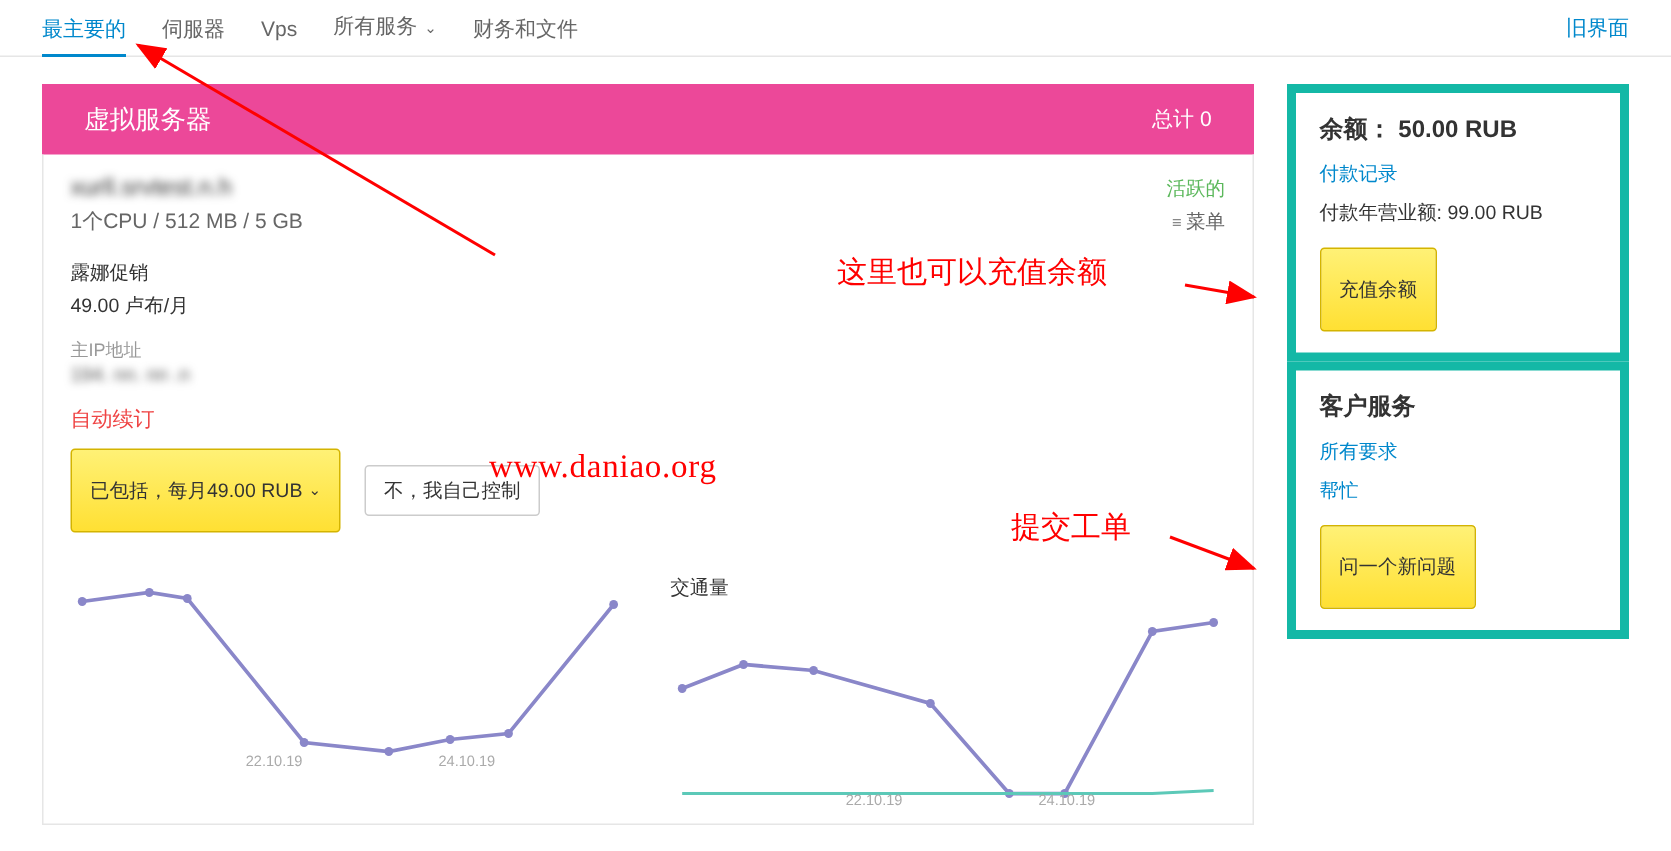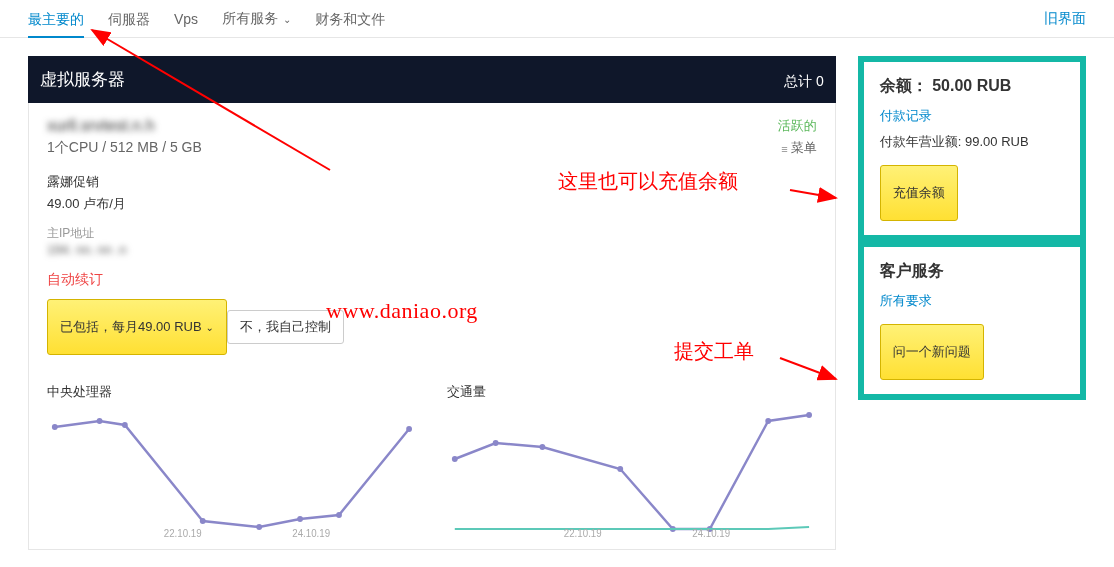--- a/index.html
+++ b/index.html
@@ -34,22 +34,22 @@
   }
   .topnav .nav-item.active::after{
     content:"";position:absolute;left:0;right:0;bottom:-1px;height:2px;background:#0088cc;
   }
   .topnav .nav-item .caret { font-size: 10px; margin-left: 2px; }
   .topnav .right { margin-left: auto; color: #0088cc; cursor: pointer; }
   .layout { display: flex; padding: 18px 28px 0 28px; gap: 22px; }
   .main { flex: 1 1 auto; }
   .sidebar { width: 234px; }
   .panel-header {
-    background:#0f172a;color:#fff;padding:12px 12px;
-    display:flex;align-items:flex-end;justify-content:space-between;
+    background:#ec4899;color:#fff;padding:12px 28px;
+    display:flex;align-items:center;justify-content:space-between;
     font-size:17px;
   }
   .panel-body {
     border:1px solid #e6e6e6;border-top:none;
     padding:14px 18px 10px 18px;
     position: relative;
   }
   .srv-top { display:flex;justify-content:space-between;align-items:flex-start; }
   .srv-name-blur {
     color:#333;font-size:16px;font-weight:500;
@@ -58,21 +58,21 @@
   .srv-specs { color:#666;margin-top:4px; }
   .srv-status { text-align:right;font-size:13px; }
   .status-active { color:#5cb85c;margin-bottom:4px; }
   .menu-link { color:#666;cursor:pointer; }
   .menu-icon { display:inline-block;vertical-align:middle;margin-right:4px;color:#888;letter-spacing:-1px;font-size:11px;line-height:8px;}
   .srv-block { margin-top:14px;color:#333;font-size:13px;line-height:1.7; }
   .link { color:#0088cc;cursor:pointer; }
   .ip-label { color:#999;font-size:12px;margin-top:10px; }
   .ip-val { filter: blur(3px);color:#555;font-size:13px; }
   .autorenew-label { color:#ef4444;margin-top:14px; }
-  .autorenew-row { display:flex;gap:0;align-items:center;margin-top:10px; }
+  .autorenew-row { display:flex;gap:16px;align-items:center;margin-top:10px; }
   .btn-yellow {
     background: linear-gradient(#fff176,#ffe033);
     border:1px solid #d4b400;color:#333;
     padding:18px 12px;border-radius:3px;cursor:pointer;font-size:13px;
     display:inline-flex;align-items:center;gap:4px;
   }
   .btn-plain {
     background:#fff;border:1px solid #ccc;color:#333;
     padding:7px 12px;border-radius:3px;cursor:pointer;font-size:13px;
   }
@@ -136,21 +136,20 @@
       <div class="autorenew-row">
         <button class="btn-yellow">
           <span>已包括，每月49.00 RUB</span>
           <span style="font-size:10px;">⌄</span>
         </button>
         <button class="btn-plain">不，我自己控制</button>
       </div>
 
       <div class="charts">
         <div class="chart-col">
-          <div class="chart-title">中央处理器</div>
           <div class="chart-box">
             <svg viewBox="0 0 380 130" preserveAspectRatio="none">
               <polyline points="8,18 54,12 80,16 160,112 218,118 260,110 300,106 372,20" fill="none" stroke="#8a87c9" stroke-width="2.5"></polyline>
               <g fill="#8a87c9">
                 <circle cx="8" cy="18" r="3"></circle>
                   <circle cx="54" cy="12" r="3"></circle>
                   <circle cx="80" cy="16" r="3"></circle>
                 <circle cx="160" cy="112" r="3"></circle>
                   <circle cx="218" cy="118" r="3"></circle>
                   <circle cx="260" cy="110" r="3"></circle>
@@ -197,20 +196,21 @@
       <div class="side-line side-muted">
         <span>付款年营业额:</span>
         <span>99.00  RUB</span>
       </div>
       <button class="btn-yellow" style="margin-top:6px;">充值余额</button>
     </div>
 
     <div class="sidebar-block">
       <div class="side-title">客户服务</div>
       <div class="side-line link">所有要求</div>
+      <div class="side-line link">帮忙</div>
       <button class="btn-yellow" style="margin-top:6px;">问一个新问题</button>
     </div>
   </div>
 </div>
 
 <svg width="1114" height="567" style="position:absolute;left:0;top:0;pointer-events:none;">
   <defs>
     <marker id="ah" markerWidth="10" markerHeight="8" refX="9" refY="4" orient="auto">
       <path d="M0,0 L10,4 L0,8 Z" fill="#ff0000"></path>
     </marker>

